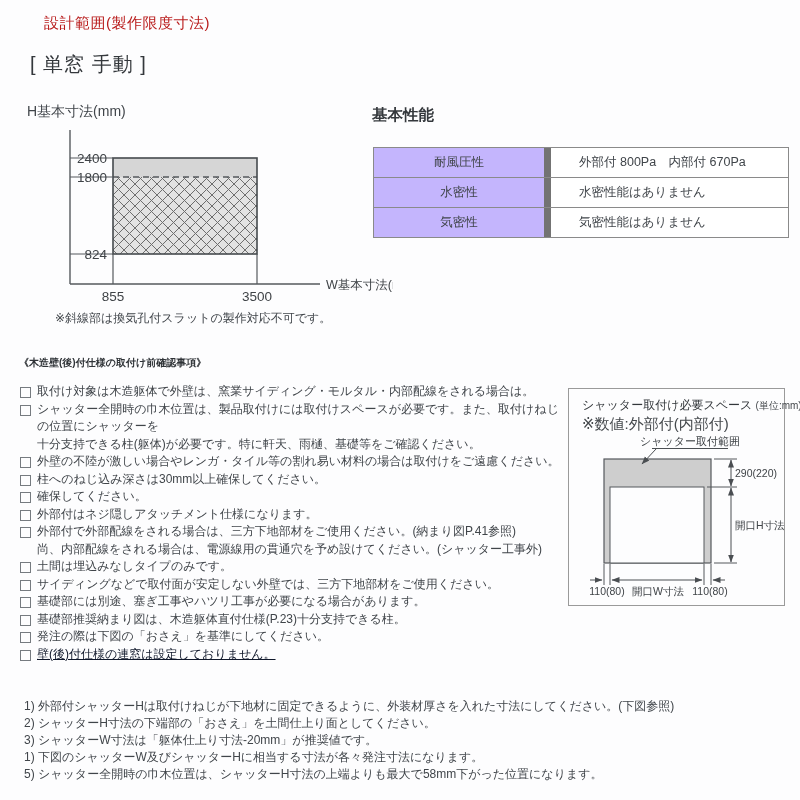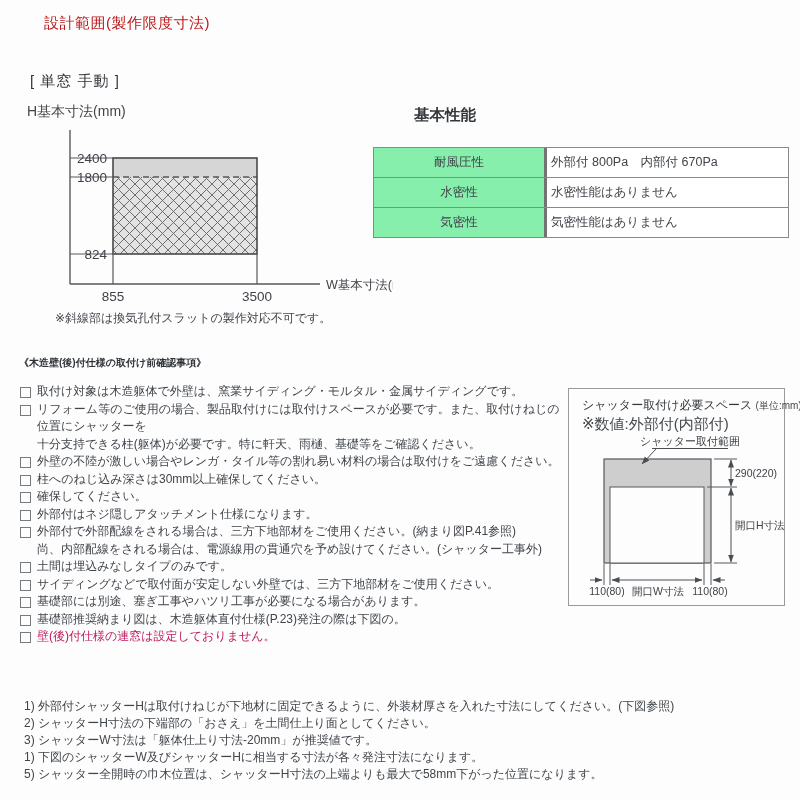--- a/index.html
+++ b/index.html
@@ -4,35 +4,35 @@
 <style>
   html,body{margin:0;padding:0;}
   body{
     width:800px;height:800px;position:relative;overflow:hidden;
     background:#fdfdfe;color:#40454a;
     font-family:"Liberation Sans","DejaVu Sans",sans-serif;
     -webkit-font-smoothing:antialiased;
   }
   .abs{position:absolute;}
   .doc-title{left:44px;top:14px;font-size:15px;letter-spacing:.5px;color:#b91c1c;}
-  .doc-subtitle{left:30px;top:72px;font-size:15px;letter-spacing:1px;color:#34383c;}
+  .doc-subtitle{left:30px;top:51px;font-size:20px;letter-spacing:1px;color:#34383c;}
   .axis-title-h{left:27px;top:103px;font-size:14px;}
   .chart-note{left:55px;top:310px;font-size:12px;text-align:right;}
-  .perf-heading{left:372px;top:105px;font-size:15.5px;font-weight:bold;color:#34383c;margin-left:42px;}
+  .perf-heading{left:372px;top:105px;font-size:15.5px;font-weight:bold;color:#34383c;}
   .perf-table{left:373px;top:147px;width:414px;border:1px solid #8a8a8a;border-bottom:none;background:#fff;}
   .perf-row{display:flex;border-bottom:1px solid #8a8a8a;height:29px;}
-  .perf-th{width:170px;flex:none;background:#86efac;border-right:3px solid #737373;
+  .perf-th{width:170px;flex:none;background:#c4b5fd;border-right:7px solid #737373;
     display:flex;align-items:center;justify-content:center;font-size:12.5px;}
-  .perf-td{flex:1;display:flex;align-items:center;padding-left:4px;font-size:12.5px;}
+  .perf-td{flex:1;display:flex;align-items:center;padding-left:28px;font-size:12.5px;}
   .checklist{left:19px;top:356px;width:545px;}
   .ck-heading{font-size:10px;font-weight:bold;color:#2f3337;margin:0 0 13px 0;}
   .ck-item{display:flex;font-size:12px;line-height:17.5px;}
   .ckbox{flex:none;width:9px;height:9px;border:1px solid #767b80;margin:4px 6px 0 1px;background:#fdfdfe;}
   .ck-text{flex:1;}
-  .ck-item.red .ck-text{color:#be185d;}
+  .ck-item.red .ck-text{color:#0f172a;text-decoration:underline;}
   .footnotes{left:24px;top:698px;width:765px;font-size:12px;line-height:17px;}
   .diagram-box{left:568px;top:388px;width:215px;height:216px;border:1px solid #9a9a9a;background:#fdfdfe;}
   .dg-title{position:absolute;left:13px;top:8px;font-size:12px;color:#33373b;white-space:nowrap;}
   .dg-unit{font-size:10px;color:#45494d;}
   .dg-note{position:absolute;left:13px;top:26px;font-size:15px;color:#45494d;}
   svg text{fill:#3f4347;}
   .svg-abs{position:absolute;left:0;top:0;}
 </style>
 </head>
 <body>
@@ -91,27 +91,27 @@
     <div class="perf-td">気密性能はありません</div>
   </div>
 </div>
 
 <div class="abs checklist">
   <div class="ck-heading">《木造壁(後)付仕様の取付け前確認事項》</div>
 
   <div class="ck-item">
     <span class="ckbox"></span>
     <div class="ck-text">
-        <div>取付け対象は木造躯体で外壁は、窯業サイディング・モルタル・金属サイディングです。</div>
-      </div>
-  </div>
-  <div class="ck-item">
-    <span class="ckbox"></span>
-    <div class="ck-text">
-      <div>リフォーム等のご使用の場合、製品取付けには取付けスペースが必要です。また、取付けねじの位置にシャッターを</div>
+        <div>取付け対象は木造躯体で外壁は、窯業サイディング・モルタル・内部配線をされる場合は。</div>
+      </div>
+  </div>
+  <div class="ck-item">
+    <span class="ckbox"></span>
+    <div class="ck-text">
+      <div>シャッター全開時の巾木位置は、製品取付けには取付けスペースが必要です。また、取付けねじの位置にシャッターを</div>
       <div>十分支持できる柱(躯体)が必要です。特に軒天、雨樋、基礎等をご確認ください。</div>
     </div>
   </div>
   <div class="ck-item">
     <span class="ckbox"></span>
     <div class="ck-text">
         <div>外壁の不陸が激しい場合やレンガ・タイル等の割れ易い材料の場合は取付けをご遠慮ください。</div>
       </div>
   </div>
   <div class="ck-item">
@@ -153,21 +153,27 @@
   </div>
   <div class="ck-item">
     <span class="ckbox"></span>
     <div class="ck-text">
         <div>基礎部には別途、塞ぎ工事やハツリ工事が必要になる場合があります。</div>
       </div>
   </div>
   <div class="ck-item">
     <span class="ckbox"></span>
     <div class="ck-text">
-        <div>基礎部推奨納まり図は、木造躯体直付仕様(P.23)発注の際は下図の。</div>
+        <div>基礎部推奨納まり図は、木造躯体直付仕様(P.23)十分支持できる柱。</div>
+      </div>
+  </div>
+  <div class="ck-item">
+    <span class="ckbox"></span>
+    <div class="ck-text">
+        <div>発注の際は下図の「おさえ」を基準にしてください。</div>
       </div>
   </div>
   <div class="ck-item red">
     <span class="ckbox"></span>
     <div class="ck-text">
         <div>壁(後)付仕様の連窓は設定しておりません。</div>
       </div>
   </div>
 </div>
 

